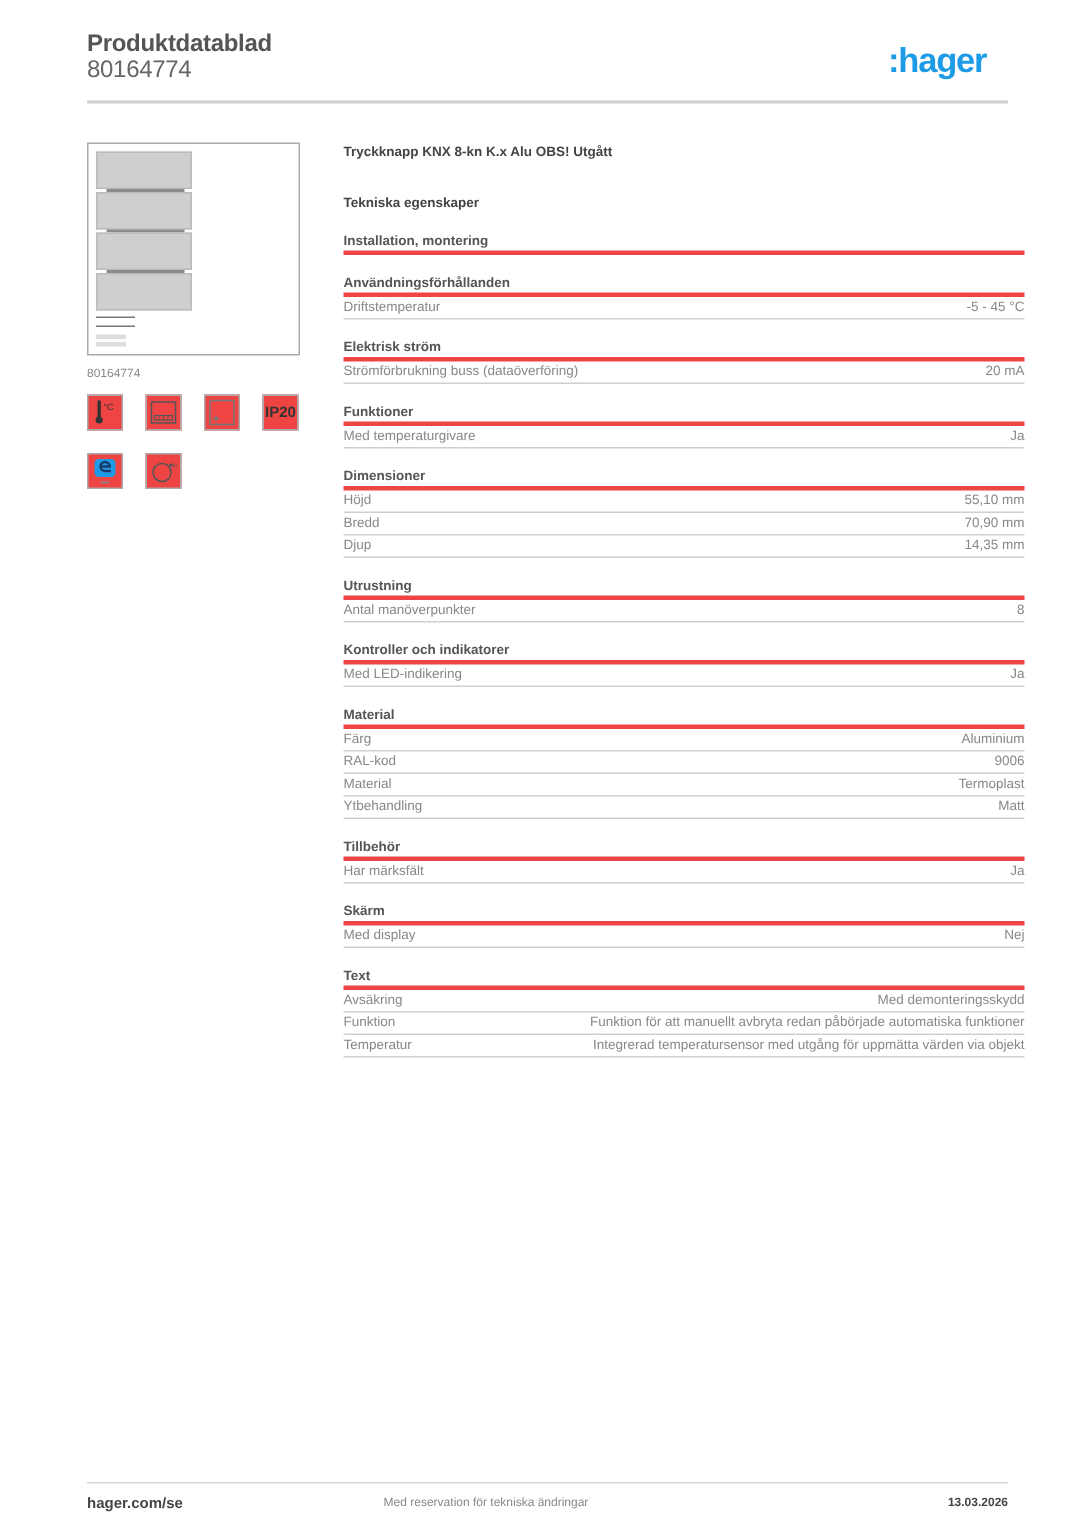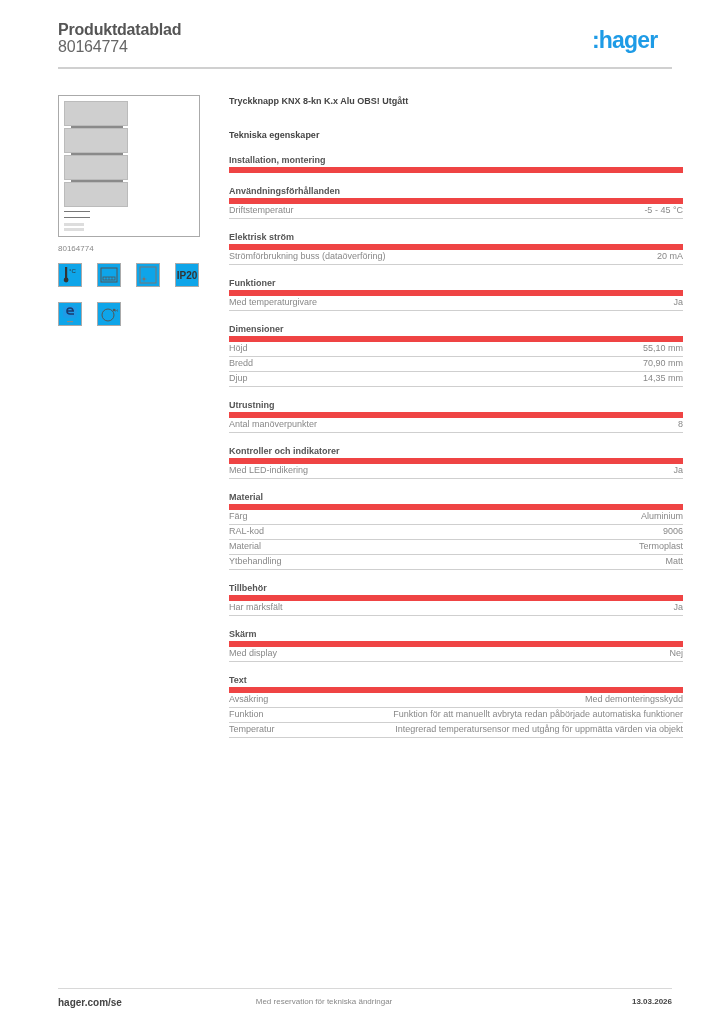--- a/index.html
+++ b/index.html
@@ -10,29 +10,29 @@
   .logo { position: absolute; left: 592px; top: 29px; font-size: 23px; font-weight: bold; color: #1e9be6; letter-spacing: -0.8px; line-height: 1; }
   .hdr-line { position: absolute; left: 58px; top: 67px; width: 614px; height: 2px; background: #d0d0d0; }
 
   .photo-box { position: absolute; left: 58px; top: 95px; width: 142px; height: 142px; border: 1px solid #aaa; box-sizing: border-box; background: #fff; }
   .panel { position: absolute; left: 5px; width: 64px; height: 25px; background: #cfcfcf; border: 1px solid #bbb; box-sizing: border-box; }
   .panel-sep { position: absolute; left: 12px; width: 52px; height: 2px; background: #8a8a8a; }
   .mini-line { position: absolute; left: 5px; height: 1px; background: #777; }
   .mini-grey { position: absolute; left: 5px; height: 3px; background: #ddd; }
   .photo-caption { position: absolute; left: 58px; top: 244px; font-size: 8px; color: #888; }
 
-  .icon-box { position: absolute; width: 24px; height: 24px; border: 1px solid #aaa; box-sizing: border-box; background: #0ea5e9; }
+  .icon-box { position: absolute; width: 24px; height: 24px; border: 1px solid #aaa; box-sizing: border-box; background: #ef4444; }
   .ip20 { font-size: 10px; font-weight: bold; color: #333; display: flex; align-items: center; justify-content: center; }
 
   .content { position: absolute; left: 204px; top: 94px; width: 454px; margin-left: 25px; }
   .prod-title { font-size: 9px; font-weight: bold; color: #444; height: 14px; line-height: 14px; }
   .tech-title { font-size: 9px; font-weight: bold; color: #444; margin-top: 20px; height: 14px; line-height: 14px; }
   .section { margin-top: 12px; }
   .section:first-of-type { margin-top: 12px; }
-  .sec-head { font-size: 9px; font-weight: bold; color: #555; height: 13px; line-height: 13px; border-bottom: 6px solid #ef4444; }
+  .sec-head { font-size: 9px; font-weight: bold; color: #555; height: 13px; line-height: 13px; border-bottom: 3px solid #ef4444; }
   .row { display: flex; justify-content: space-between; font-size: 9px; color: #888; line-height: 11px; padding: 1px 0 1px 0; border-bottom: 1px solid #cfcfcf; min-height: 12px; }
   .row .lbl { flex: 0 0 auto; padding-right: 10px; }
   .row .val { text-align: right; max-width: 300px; }
 
   .ftr-line { position: absolute; left: 58px; top: 988px; width: 614px; height: 1px; background: #d8d8d8; }
   .ftr-left { position: absolute; left: 58px; top: 997px; font-size: 10px; font-weight: bold; color: #444; }
   .ftr-mid { position: absolute; left: 0; width: 648px; top: 997px; font-size: 8px; color: #888; text-align: center; }
   .ftr-right { position: absolute; right: 52px; top: 997px; font-size: 8px; font-weight: bold; color: #444; text-align: center; }
 </style>
 </head>

